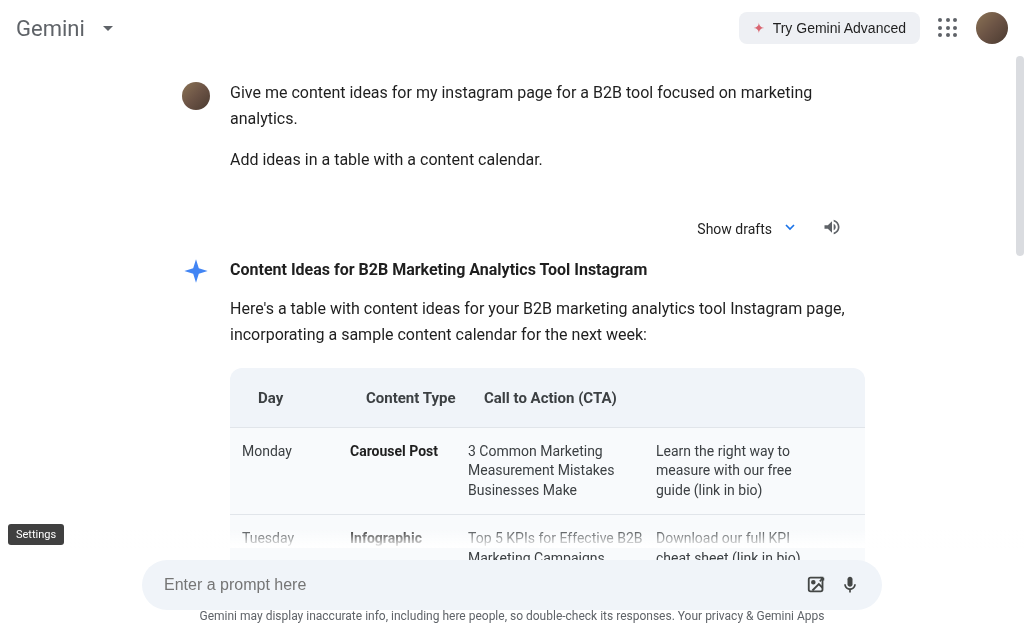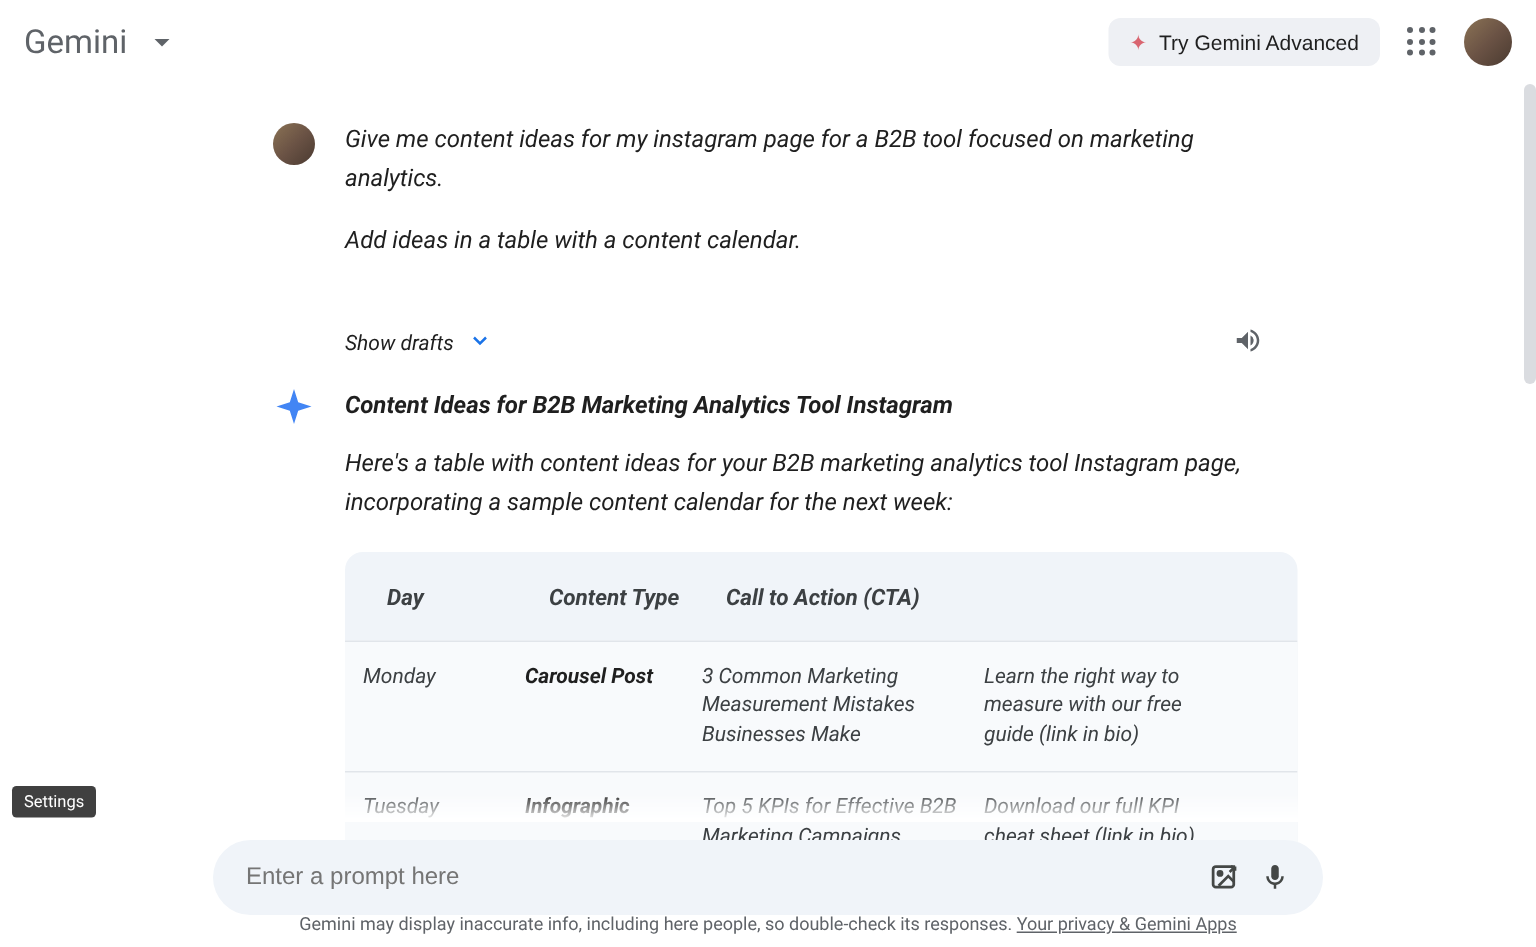--- a/index.html
+++ b/index.html
@@ -85,21 +85,20 @@
     }
     
     
     .main {
       max-width: 780px;
       margin: 0 auto;
       padding: 24px 60px 0 60px;
       height: 540px;
       overflow-y: auto;
       position: relative;
-      font-style: italic;
     }
     
     .message-block {
       display: flex;
       gap: 20px;
       margin-bottom: 24px;
     }
     .user-avatar {
       width: 28px;
       height: 28px;
@@ -122,22 +121,22 @@
       line-height: 1.6;
       color: #1f1f1f;
     }
     .msg-para {
       margin-bottom: 16px;
     }
     
     .drafts-row {
       display: flex;
       align-items: center;
-      justify-content: space-between;
-      gap: 8px;
+      justify-content: flex-end;
+      gap: 24px;
       padding: 4px 0 16px 0;
       margin-left: 48px;
     }
     .show-drafts {
       display: flex;
       align-items: center;
       gap: 10px;
       font-size: 14px;
       color: #1f1f1f;
       cursor: pointer;
@@ -242,21 +241,20 @@
     .footer {
       position: absolute;
       bottom: 8px;
       left: 0;
       right: 0;
       text-align: center;
       font-size: 12px;
       color: #5f6368;
     }
     .footer-link {
-      text-decoration: underline;
       cursor: pointer;
     }
     
     
     .scroll-track {
       position: absolute;
       right: 0;
       top: 56px;
       width: 8px;
       height: 200px;

